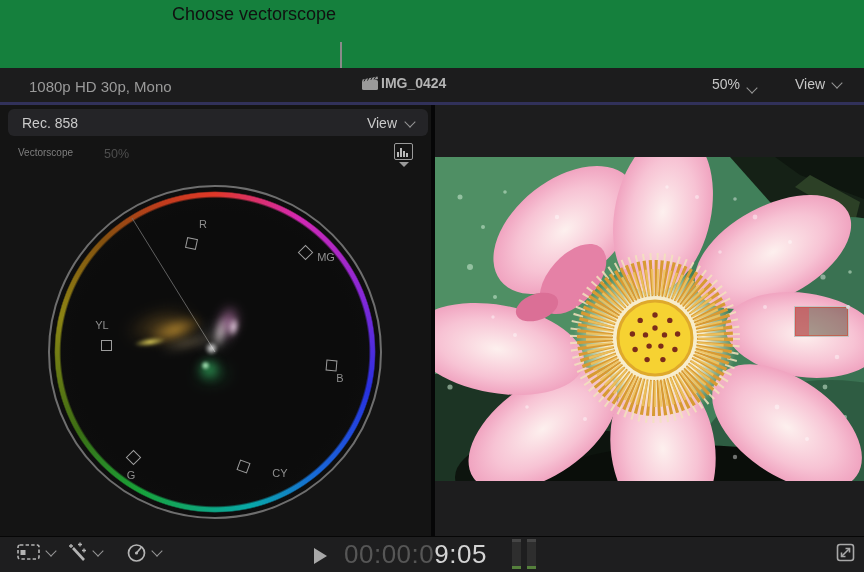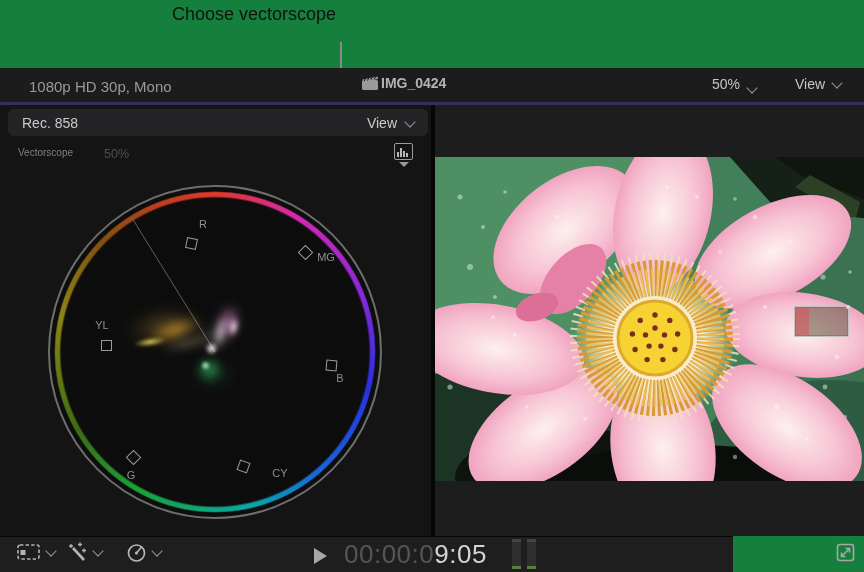--- a/index.html
+++ b/index.html
@@ -57,21 +57,21 @@
 
   
   .viewer-img{position:absolute;left:0;top:52px;width:429px;height:324px;overflow:hidden;}
   .hud-rect{position:absolute;left:359px;top:149px;width:53px;height:29px;
             border:1.5px solid #c2c2c2;background:rgba(62,50,24,0.45);
             box-shadow:inset 0 0 0 1px rgba(214,70,40,0.55);}
   .hud-rect .strip{position:absolute;left:0;top:0;width:14px;height:100%;background:rgba(225,75,85,0.5);}
   .hud-rect .dot{position:absolute;right:-2px;top:-2px;width:4px;height:4px;border-radius:50%;background:#d8d8d8;}
 
   
-  .bottom-bar{position:absolute;left:0;top:536px;width:733px;height:36px;background:#1e1e1f;
+  .bottom-bar{position:absolute;left:0;top:536px;width:864px;height:36px;background:#1e1e1f;
               border-top:1px solid #060606;box-sizing:border-box;}
   .tool-btn{position:absolute;top:5px;display:flex;align-items:center;gap:6px;}
   .play-btn{position:absolute;left:314px;top:11px;width:0;height:0;
             border-left:13px solid #a8a8a8;border-top:8px solid transparent;border-bottom:8px solid transparent;}
   .timecode{position:absolute;left:344px;top:2px;font-size:26px;letter-spacing:0.5px;}
   .tc-dim{color:#565656;}
   .tc-bright{color:#d4d4d4;}
   .meter{position:absolute;top:2px;width:9px;height:30px;
          background:linear-gradient(#454545 0 3px,#2e2e2e 3px calc(100% - 3px),#55803c calc(100% - 3px));}
   .fs-btn{position:absolute;left:836px;top:6px;}

